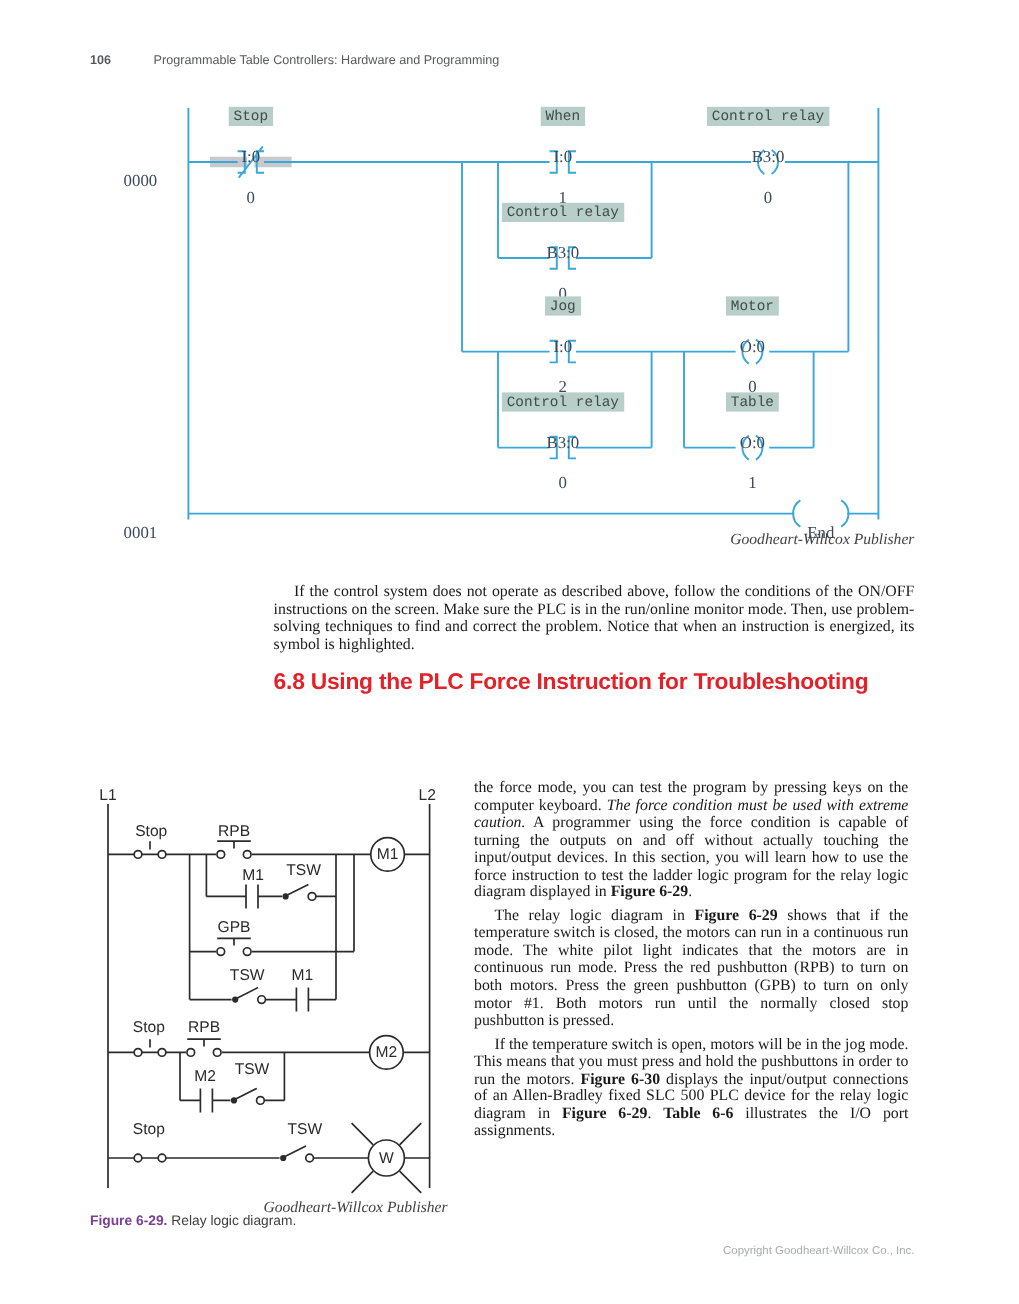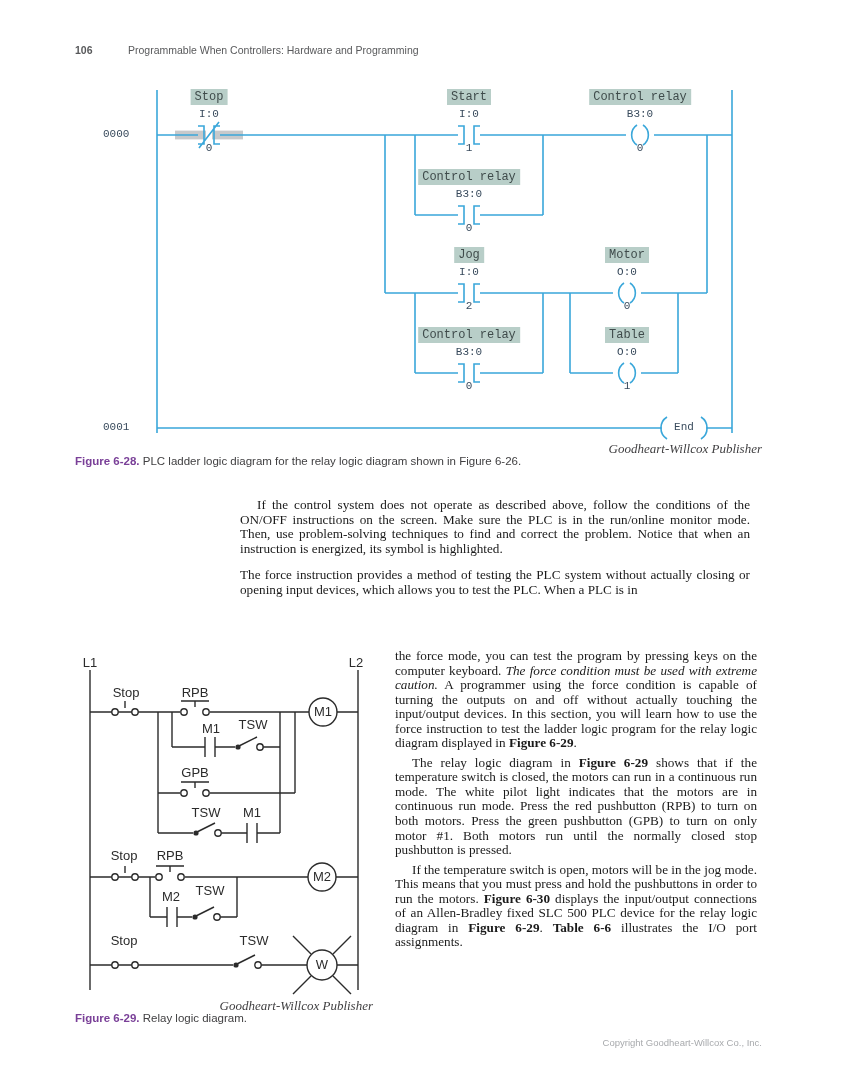--- a/index.html
+++ b/index.html
@@ -15,40 +15,40 @@
   
   .art{position:absolute;left:0;top:0;width:849px;height:1087px;pointer-events:none;}
   
   .ins-label{
     position:absolute;transform:translateX(-50%);
     font-family:"Liberation Mono",monospace;font-size:12px;line-height:14px;
     color:#3f4b4b;background:#b8cec8;padding:1px 4px;white-space:nowrap;
   }
   .ins-addr,.ins-bit,.rung-num,.end-txt{
     position:absolute;transform:translateX(-50%);
-    font-family:Liberation Mono, monospace;font-size:11px;line-height:13px;
-    color:#384a5c;white-space:nowrap;
+    font-family:Liberation Serif, serif;font-size:14px;line-height:13px;
+    color:#384a5c;white-space:nowrap;margin-top:17px;
   }
   .rung-num{transform:none;}
   
   .credit{
     position:absolute;font-family:"Liberation Serif",serif;font-style:italic;
     font-size:13px;color:#414042;white-space:nowrap;
   }
   .caption{
     position:absolute;font-size:11.5px;color:#414042;white-space:nowrap;
   }
   .caption .cap-label{font-weight:bold;color:#7a4098;}
   
   .text-col{
     position:absolute;left:228px;top:486px;width:534px;
     font-family:"Liberation Serif",serif;font-size:13.2px;line-height:14.6px;
     color:#1a1a1a;text-align:justify;
   }
-  .text-col p{margin:12px;}
+  .text-col p{margin:0;}
   .p-indent{text-indent:17px;}
   h2.sec-head{
     margin:14px 0 7px 0;font-family:"Liberation Sans",sans-serif;
     font-size:19px;line-height:22px;font-weight:bold;color:#e22128;
     letter-spacing:-0.2px;white-space:nowrap;
   }
   .narrow-col{
     position:absolute;left:390px;top:644px;width:372px;
     font-family:"Liberation Serif",serif;font-size:13.2px;line-height:14.55px;
     color:#1a1a1a;text-align:justify;
@@ -64,21 +64,21 @@
   .footer{
     position:absolute;font-size:9.5px;color:#a8aaad;white-space:nowrap;
   }
 </style>
 </head>
 <body>
 
 <div class="page">
 
   <span class="abs pg-num" style="left:75px;top:44px;">106</span>
-  <span class="abs pg-title" style="left:128px;top:44px;">Programmable When Controllers: Hardware and Programming</span>
+  <span class="abs pg-title" style="left:128px;top:44px;">Programmable Table Controllers: Hardware and Programming</span>
 
   <svg class="art" viewBox="0 0 849 1087">
 
     <g>
 
       <g fill="#c7c9cb" stroke="none">
         <rect x="175" y="130.6" width="31" height="8.8"></rect>
         <rect x="212" y="130.6" width="31" height="8.8"></rect>
       </g>
       <g stroke="#3aa7da" stroke-width="1.6" fill="none">
@@ -169,21 +169,21 @@
     </g>
   </svg>
 
   <span class="rung-num" style="left:103px;top:128px;">0000</span>
   <span class="rung-num" style="left:103px;top:421px;">0001</span>
 
   <span class="ins-label" style="left:209px;top:89px;">Stop</span>
   <span class="ins-addr" style="left:209px;top:108px;">I:0</span>
   <span class="ins-bit" style="left:209px;top:142px;">0</span>
 
-  <span class="ins-label" style="left:469px;top:89px;">Start</span>
+  <span class="ins-label" style="left:469px;top:89px;">When</span>
   <span class="ins-addr" style="left:469px;top:108px;">I:0</span>
   <span class="ins-bit" style="left:469px;top:142px;">1</span>
 
   <span class="ins-label" style="left:640px;top:89px;">Control relay</span>
   <span class="ins-addr" style="left:640px;top:108px;">B3:0</span>
   <span class="ins-bit" style="left:640px;top:142px;">0</span>
 
   <span class="ins-label" style="left:469px;top:169px;">Control relay</span>
   <span class="ins-addr" style="left:469px;top:188px;">B3:0</span>
   <span class="ins-bit" style="left:469px;top:222px;">0</span>
@@ -200,28 +200,24 @@
   <span class="ins-addr" style="left:469px;top:346px;">B3:0</span>
   <span class="ins-bit" style="left:469px;top:380px;">0</span>
 
   <span class="ins-label" style="left:627px;top:327px;">Table</span>
   <span class="ins-addr" style="left:627px;top:346px;">O:0</span>
   <span class="ins-bit" style="left:627px;top:380px;">1</span>
 
   <span class="end-txt" style="left:684px;top:421px;">End</span>
 
   <span class="credit" style="right:87px;top:441px;">Goodheart-Willcox Publisher</span>
-  <div class="caption" style="left:75px;top:455px;">
-    <span class="cap-label">Figure 6-28.</span>
-    <span>PLC ladder logic diagram for the relay logic diagram shown in Figure 6-26.</span>
-  </div>
 
   <div class="text-col">
     <p class="p-indent">If the control system does not operate as described above, follow the conditions of the ON/OFF instructions on the screen. Make sure the PLC is in the run/online monitor mode. Then, use problem-solving techniques to find and correct the problem. Notice that when an instruction is energized, its symbol is highlighted.</p>
-    <p>The force instruction provides a method of testing the PLC system without actually closing or opening input devices, which allows you to test the PLC. When a PLC is in</p>
+    <h2 class="sec-head">6.8 Using the PLC Force Instruction for Troubleshooting</h2>
   </div>
 
   <div class="narrow-col">
     <p><span>the force mode, you can test the program by pressing keys on the computer keyboard. </span><span class="ital">The force condition must be used with extreme caution.</span><span> A programmer using the force condition is capable of turning the outputs on and off without actually touching the input/output devices. In this section, you will learn how to use the force instruction to test the ladder logic program for the relay logic diagram displayed in </span><span class="fig-ref">Figure 6-29</span><span>.</span></p>
     <p class="p-indent"><span>The relay logic diagram in </span><span class="fig-ref">Figure 6-29</span><span> shows that if the temperature switch is closed, the motors can run in a continuous run mode. The white pilot light indicates that the motors are in continuous run mode. Press the red pushbutton (RPB) to turn on both motors. Press the green pushbutton (GPB) to turn on only motor #1. Both motors run until the normally closed stop pushbutton is pressed.</span></p>
     <p class="p-indent"><span>If the temperature switch is open, motors will be in the jog mode. This means that you must press and hold the pushbuttons in order to run the motors. </span><span class="fig-ref">Figure 6-30</span><span> displays the input/output connections of an Allen-Bradley fixed SLC 500 PLC device for the relay logic diagram in </span><span class="fig-ref">Figure 6-29</span><span>. </span><span class="fig-ref">Table 6-6</span><span> illustrates the I/O port assignments.</span></p>
   </div>
 
   <span class="rl" style="left:90px;top:656px;">L1</span>
   <span class="rl" style="left:356px;top:656px;">L2</span>

